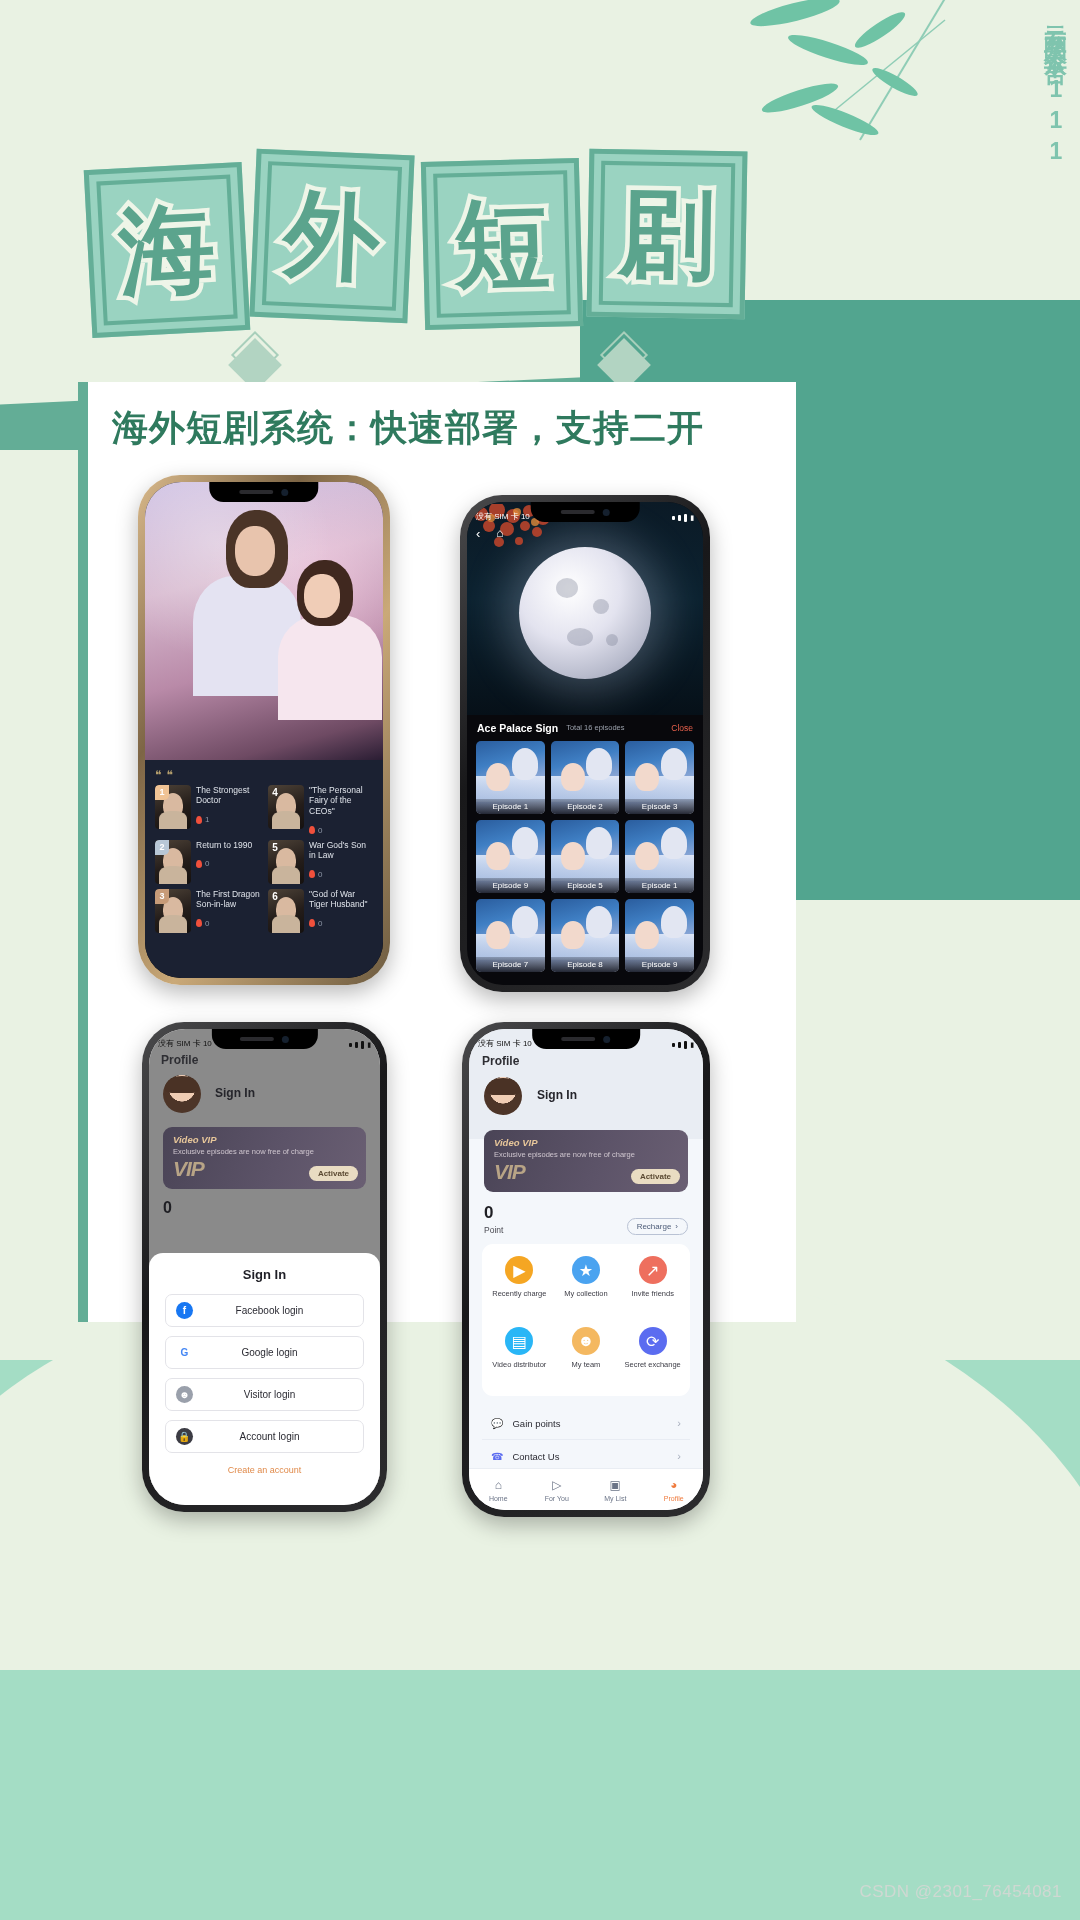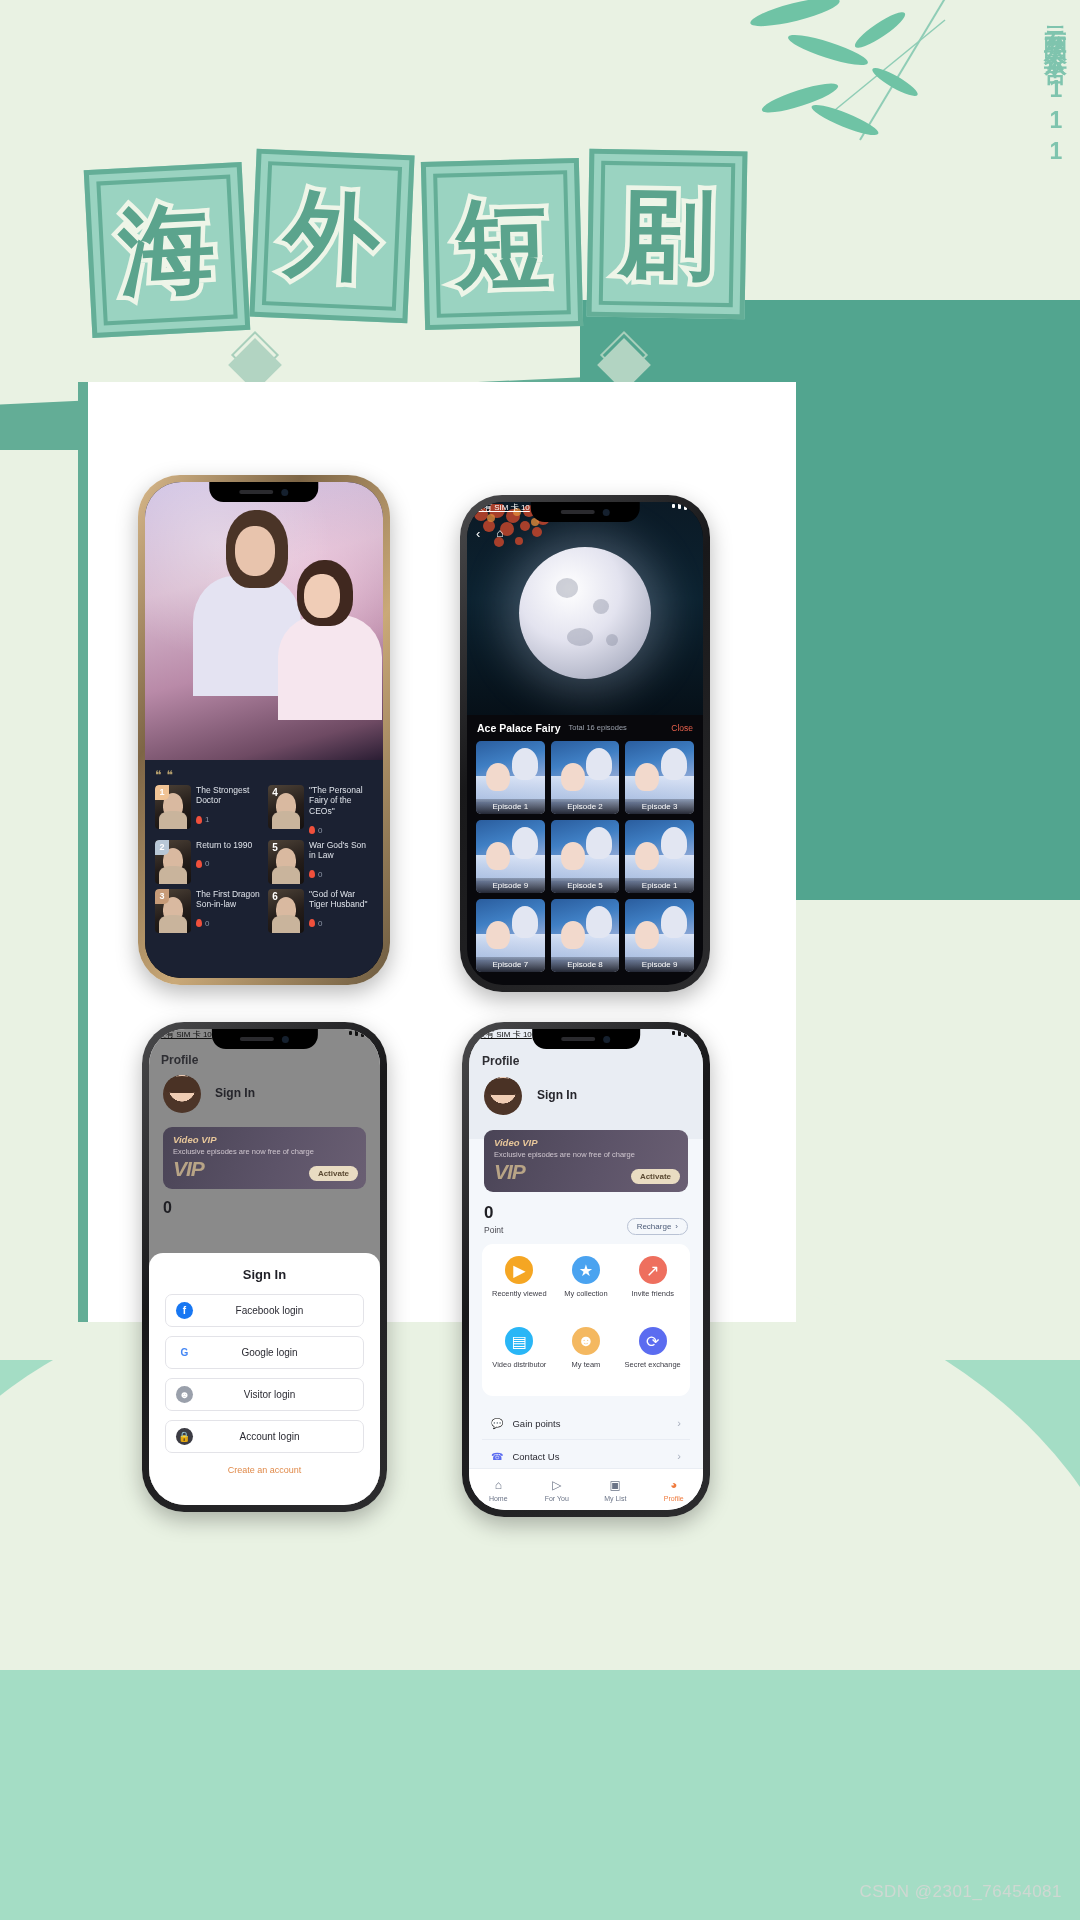--- a/index.html
+++ b/index.html
@@ -107,22 +107,22 @@
   .notch {
     position:absolute; left:50%; transform:translateX(-50%); top:0;
     width:46%; height:20px; background:#000;
     border-radius:0 0 14px 14px; z-index:40;
     display:flex; align-items:center; justify-content:center; gap:8px;
   }
   .notch .spk { width:34px; height:4px; border-radius:3px; background:#2a2a2e; }
   .notch .cam { width:7px; height:7px; border-radius:50%; background:#15202e; }
   .statusbar {
     position:absolute; top:0; left:0; right:0; height:20px; z-index:39;
-    display:flex; align-items:flex-start; justify-content:space-between;
-    padding:0 9px; font-size:8px; color:#fff;text-decoration:underline;
+    display:flex; align-items:flex-end; justify-content:space-between;
+    padding:0 9px; font-size:8px; color:#fff;
   }
   .statusbar.dark { color:#111; }
   .sb-ico { display:flex; gap:3px; align-items:center; }
   .sb-bar { width:3px; background:currentColor; border-radius:1px; }
 
   
   .p1 { left:138px; top:475px; width:252px; height:510px; }
   .poster1 {
     position:absolute; inset:0; bottom:44%;
     background:
@@ -358,20 +358,21 @@
 
   <div class="diamond d1">
       <i></i>
     </div>
   <div class="diamond d2">
       <i></i>
     </div>
 
   <div class="card"></div>
   <div class="card-accent"></div>
+  <div class="headline">海外短剧系统：快速部署，支持二开</div>
 
   <div class="phone gold p1">
     <div class="body"></div>
     <div class="screen">
       <div class="notch">
         <div class="spk"></div>
           <div class="cam"></div>
       </div>
       <div class="poster1">
         <div class="silh sil-man-b"></div>
@@ -508,21 +509,21 @@
               <circle cx="66" cy="18" r="4"></circle>
           </g>
         </svg>
         <div class="p2-nav">
           <span style="font-size:13px">‹</span>
           <span style="font-size:12px">⌂</span>
         </div>
       </div>
 
       <div class="ep-head">
-        <span class="ep-title">Ace Palace Fairy</span>
+        <span class="ep-title">Ace Palace Sign</span>
         <span class="ep-total">Total 16 episodes</span>
         <span class="ep-close">Close</span>
       </div>
       <div class="ep-grid" id="ep-grid">
           <div class="ep-cell">
             <div class="rob"></div>
             <div class="f1"></div>
             <div class="f2"></div>
             <div class="ep-label">Episode 1</div>
           </div>
@@ -671,21 +672,21 @@
         </div>
         <div class="pt-btn">
           <span>Recharge</span>
           <span>›</span>
         </div>
       </div>
 
       <div class="grid-card" id="shortcut-grid">
           <div class="gi">
             <span class="ic" style="background:#f5a623">▶</span>
-            <span class="lb">Recently viewed</span>
+            <span class="lb">Recently charge</span>
           </div>
           <div class="gi">
             <span class="ic" style="background:#4aa3f0">★</span>
             <span class="lb">My collection</span>
           </div>
           <div class="gi">
             <span class="ic" style="background:#ee6f5e">↗</span>
             <span class="lb">Invite friends</span>
           </div>
           <div class="gi">

